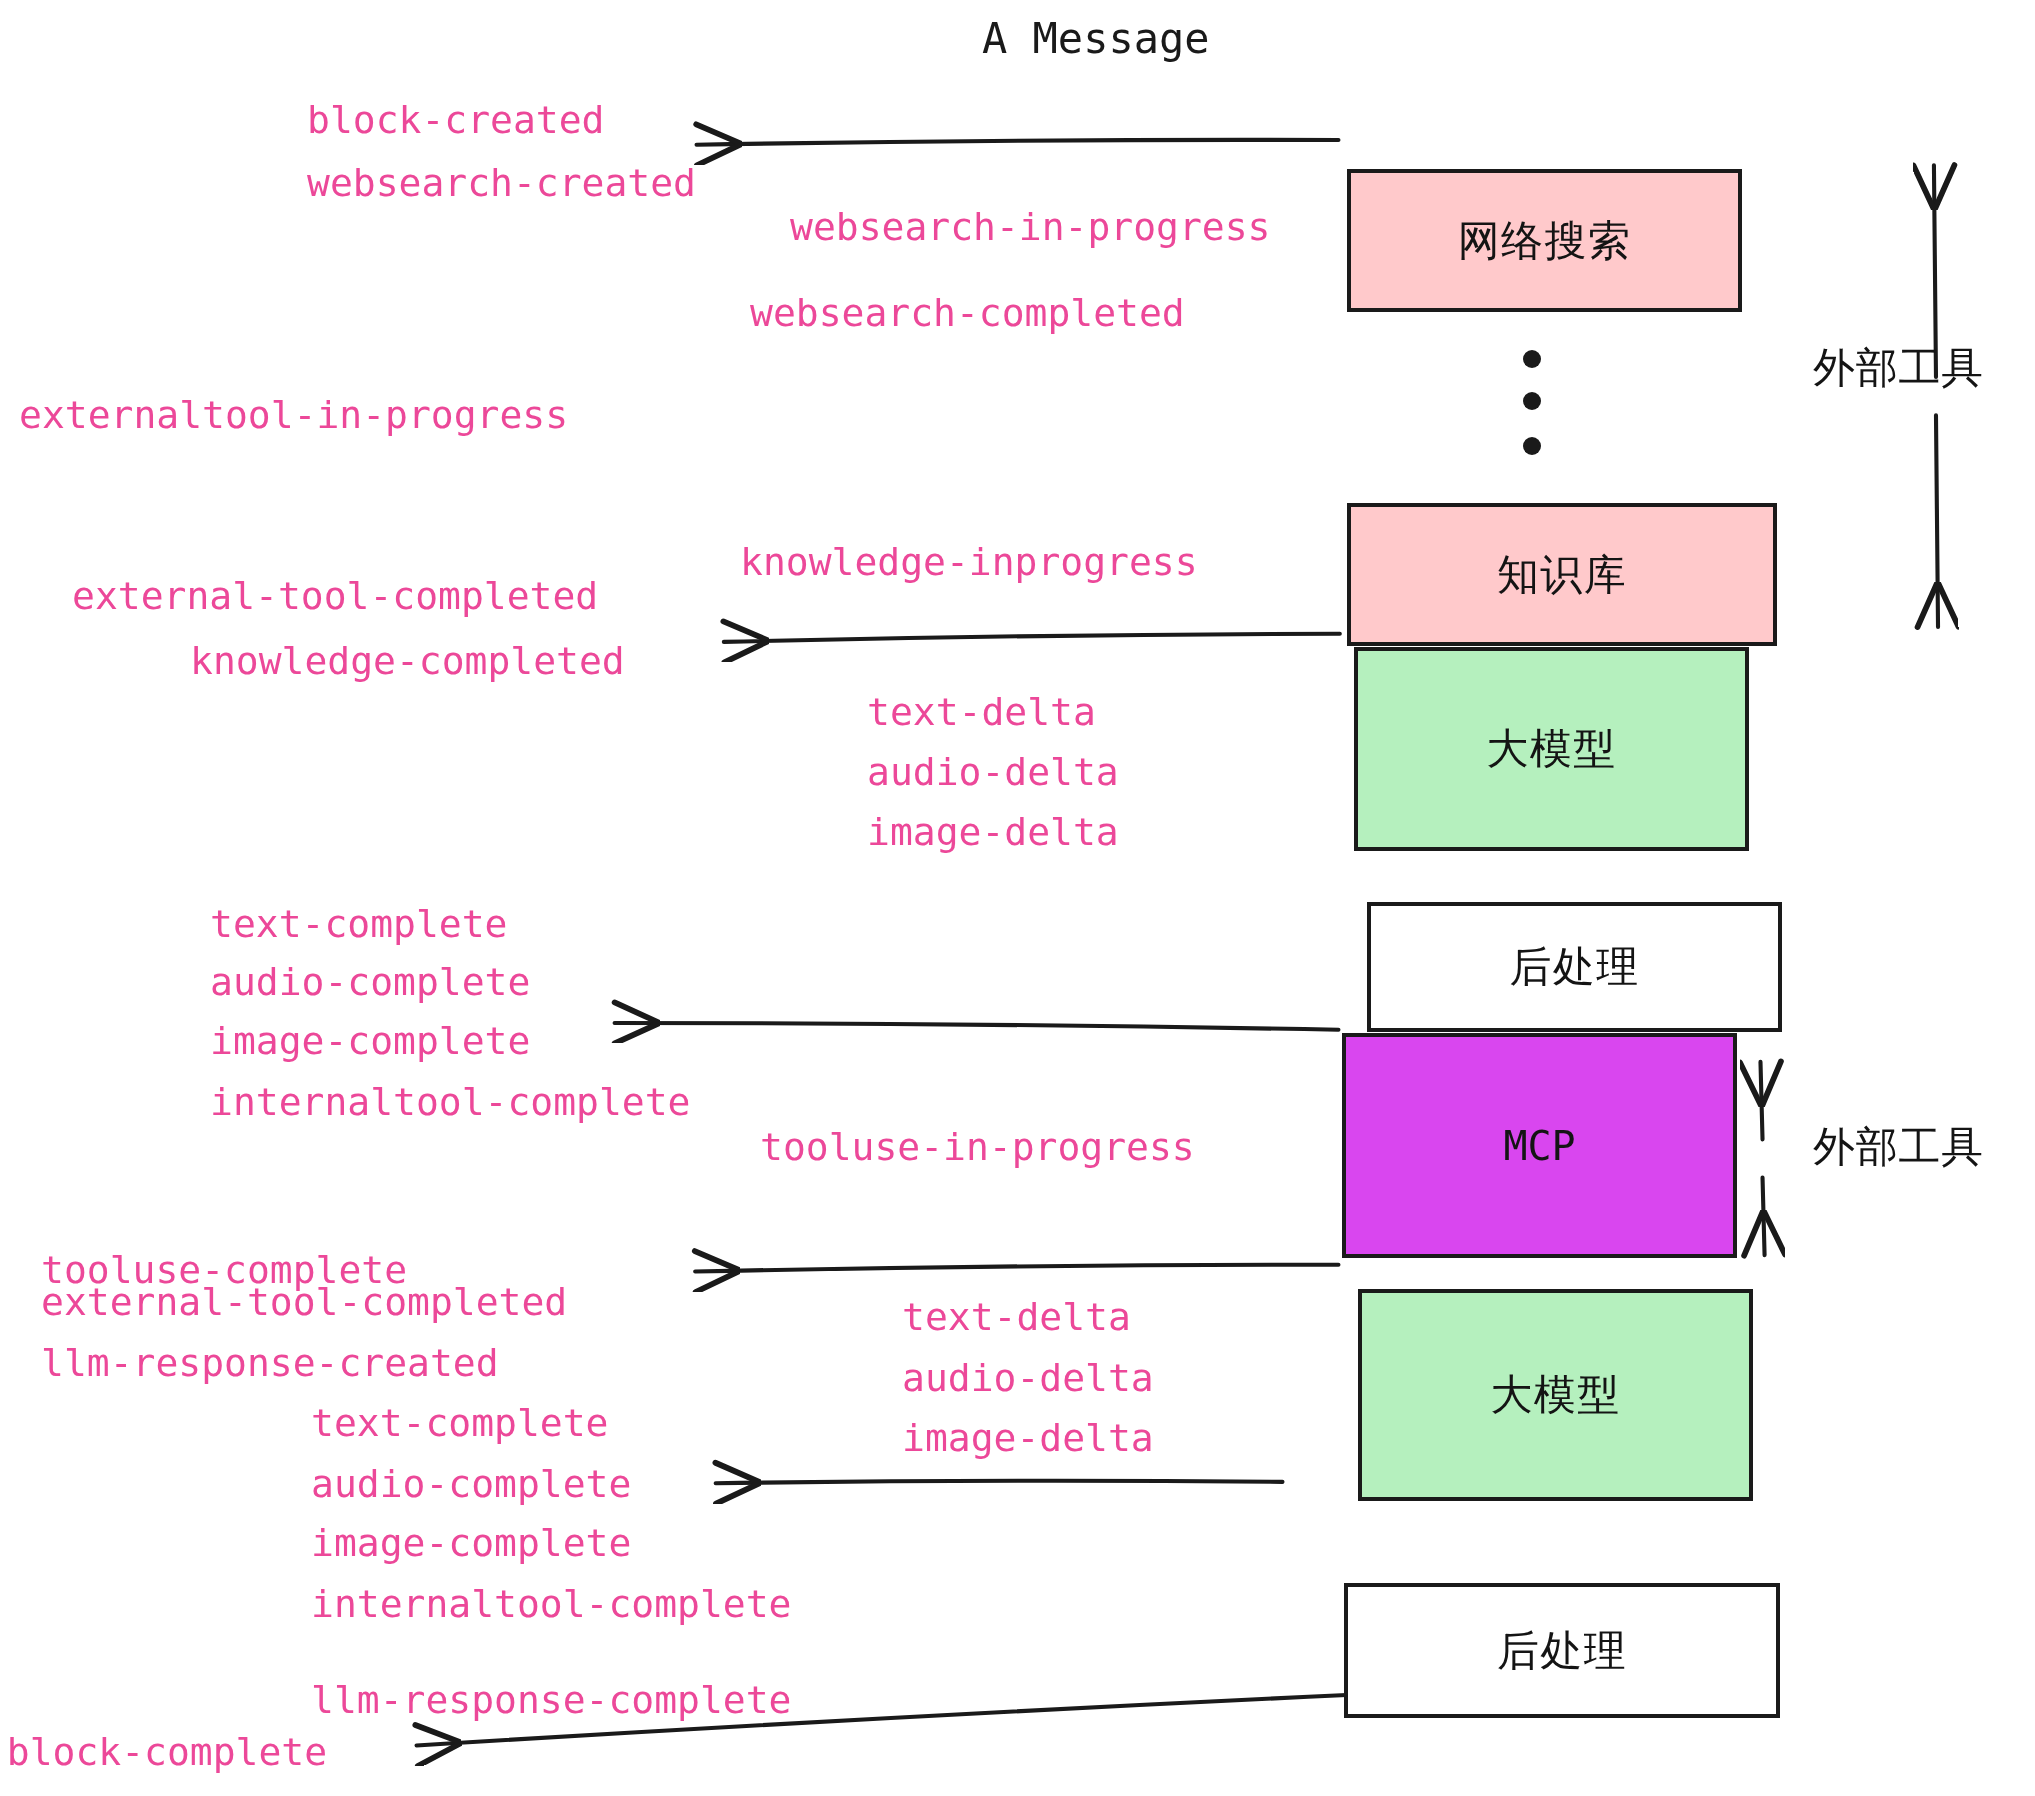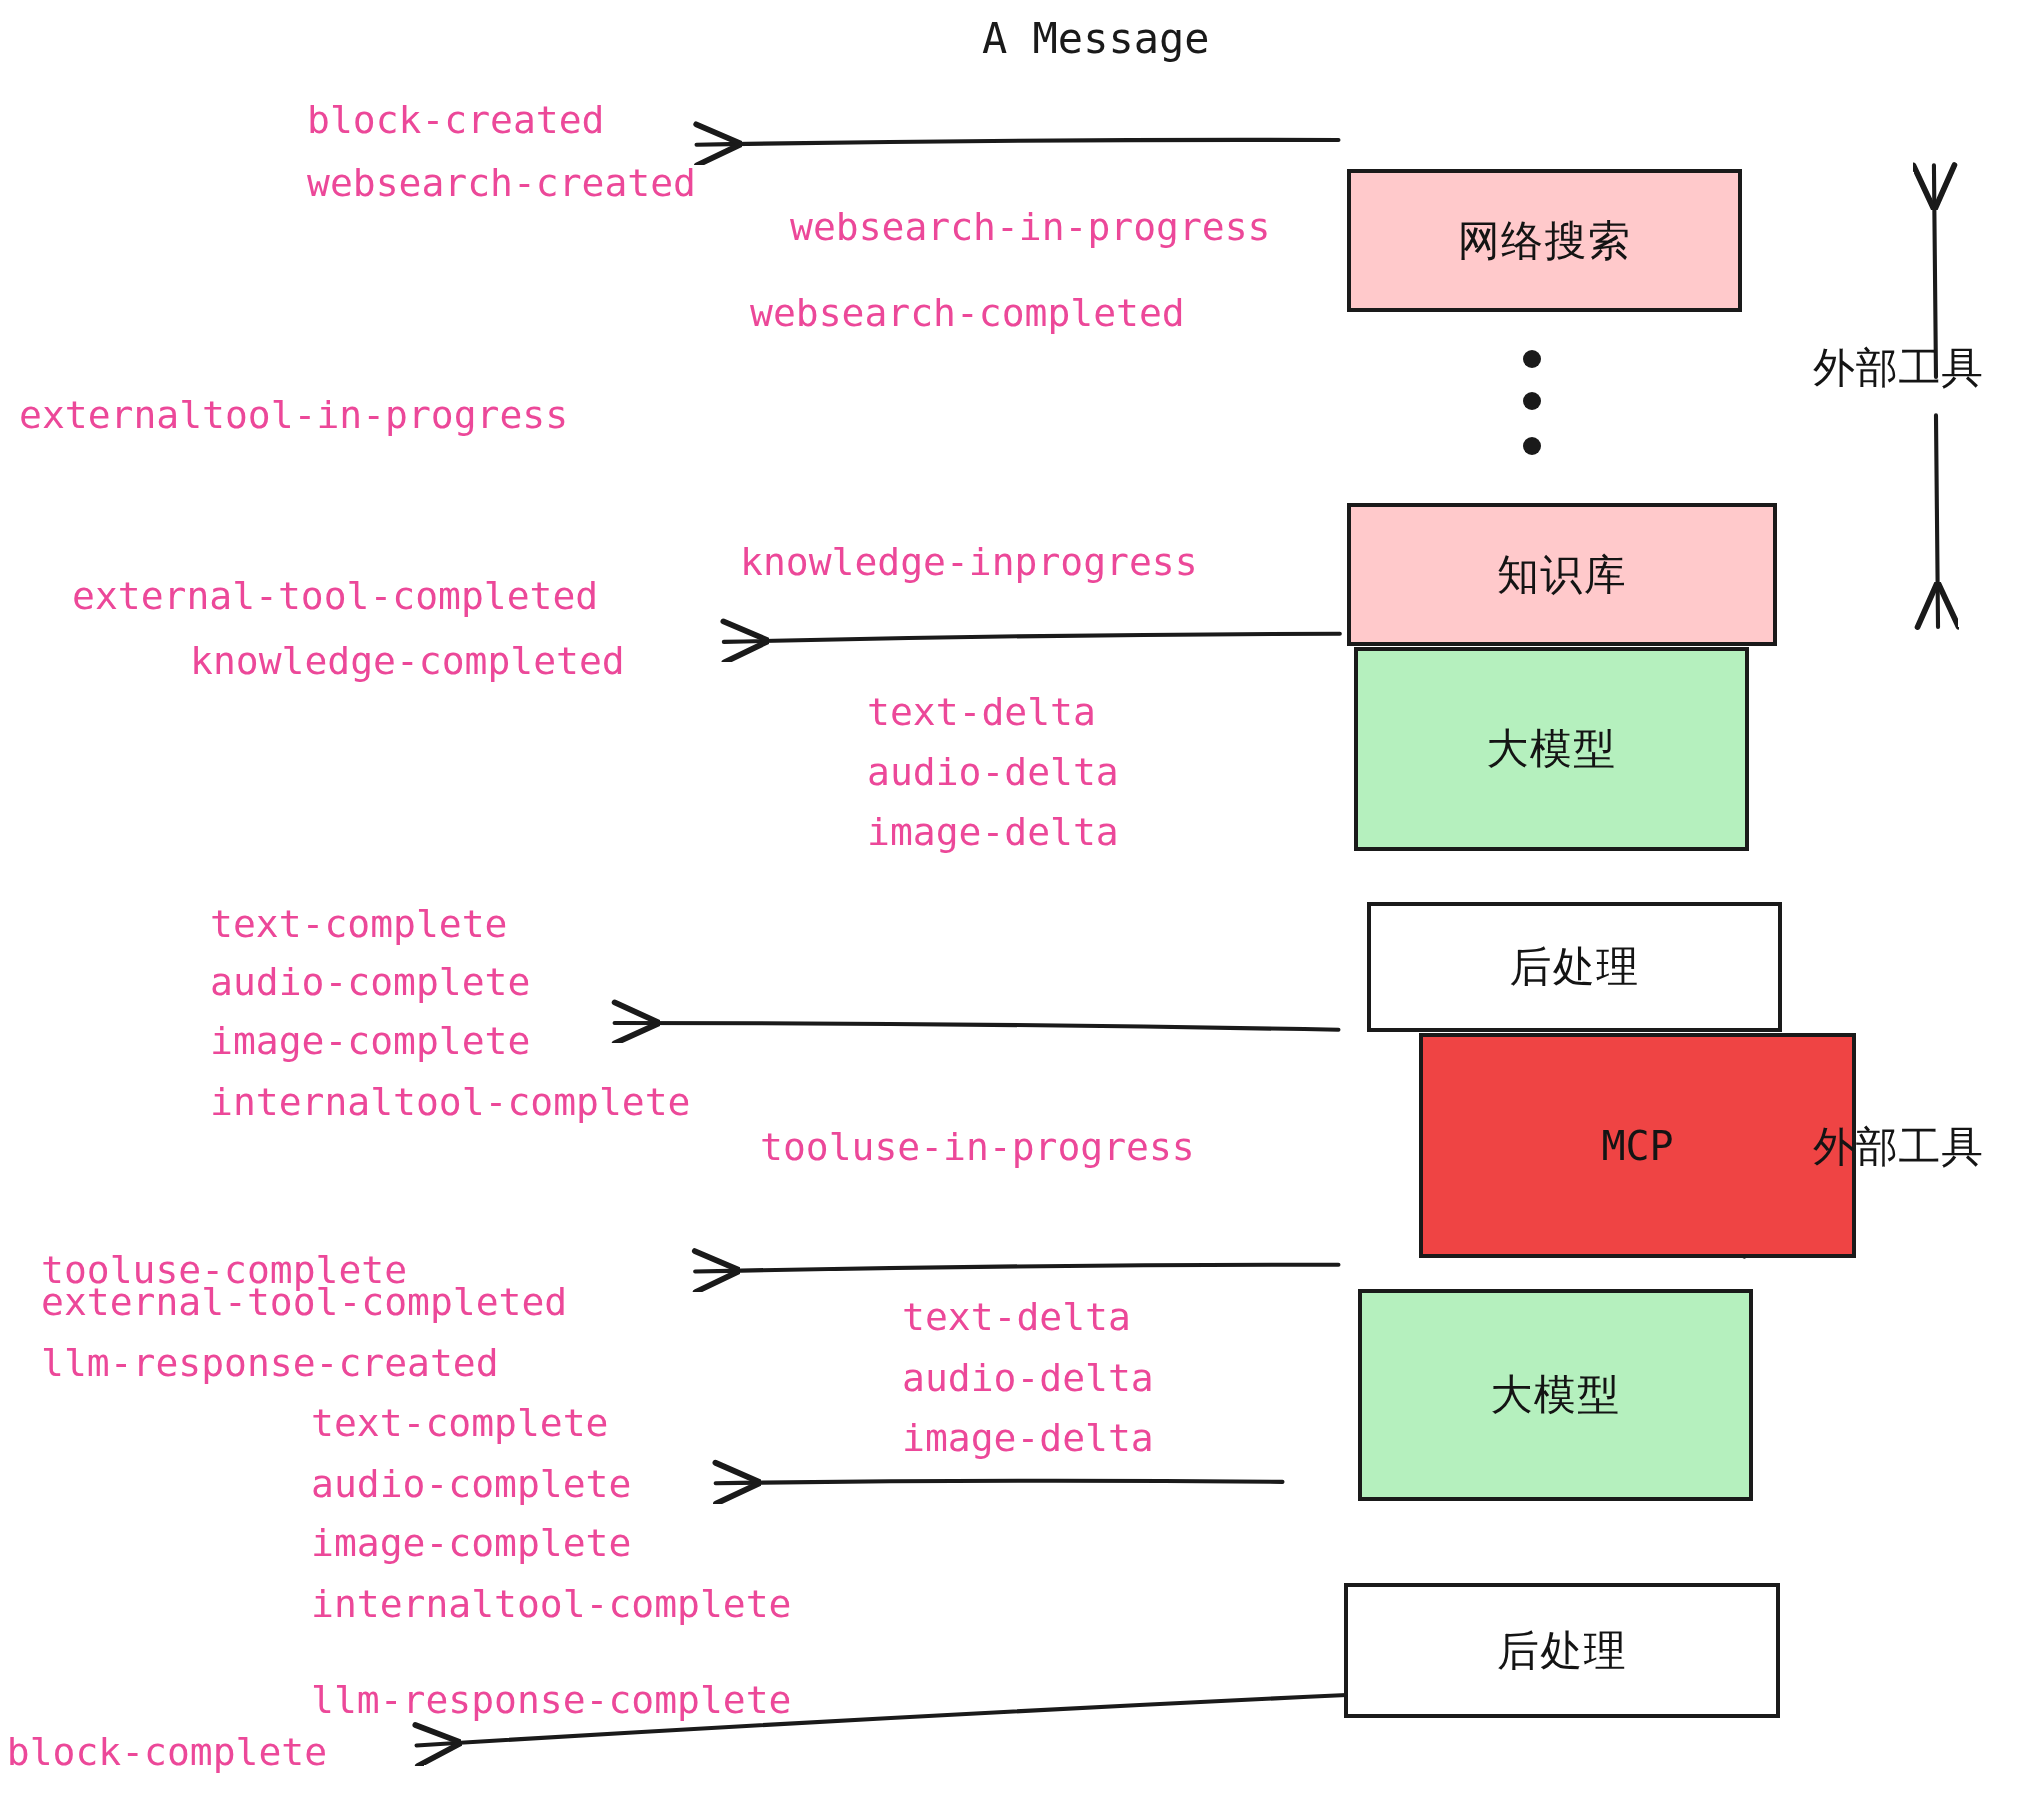--- a/index.html
+++ b/index.html
@@ -106,21 +106,21 @@
         <path d="M 2581 1668.5 L 2578 1555" marker-end="url(#ahu)"></path>
         <path d="M 2581 1724.5 L 2584 1838" marker-end="url(#ahu)"></path>
       </g>
   </svg>
 
   <div id="nodes-layer">
       <div class="node" style="left: 1347px; top: 169px; width: 395px; height: 143px; background: rgb(255, 201, 203);">网络搜索</div>
       <div class="node" style="left: 1347px; top: 503px; width: 430px; height: 143px; background: rgb(255, 201, 203);">知识库</div>
       <div class="node" style="left: 1354px; top: 647px; width: 395px; height: 204px; background: rgb(181, 240, 190);">大模型</div>
       <div class="node" style="left: 1367px; top: 902px; width: 415px; height: 130px; background: rgb(255, 255, 255);">后处理</div>
-      <div class="node mono" style="left: 1419px; top: 1033px; width: 437px; height: 225px; background: #ef4444;">MCP</div>
+      <div class="node mono" style="left: 1342px; top: 1033px; width: 395px; height: 225px; background: #d946ef;">MCP</div>
       <div class="node" style="left: 1358px; top: 1289px; width: 395px; height: 212px; background: rgb(181, 240, 190);">大模型</div>
       <div class="node" style="left: 1344px; top: 1583px; width: 436px; height: 135px; background: rgb(255, 255, 255);">后处理</div>
     </div>
 
   <div id="events-layer">
       <div class="evt" style="left: 307px; top: 101px;">block-created</div>
       <div class="evt" style="left: 307px; top: 164px;">websearch-created</div>
       <div class="evt" style="left: 790px; top: 208px;">websearch-in-progress</div>
       <div class="evt" style="left: 750px; top: 294px;">websearch-completed</div>
       <div class="evt" style="left: 19px; top: 396px;">externaltool-in-progress</div>

